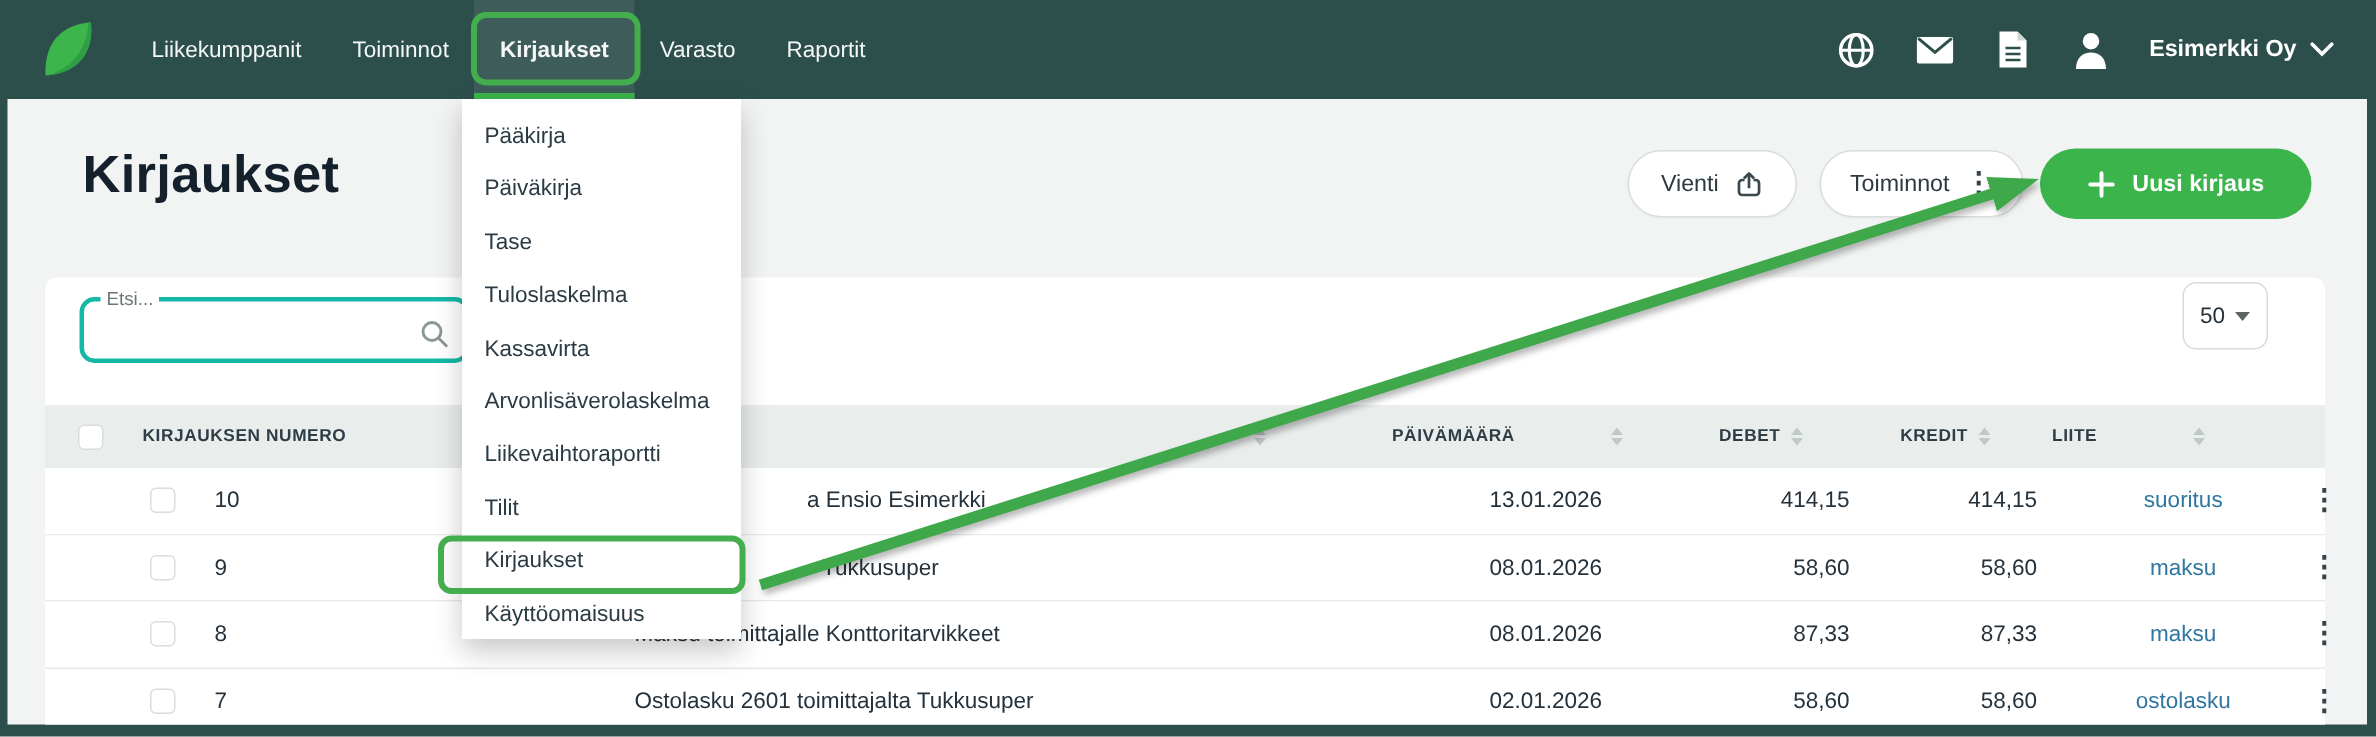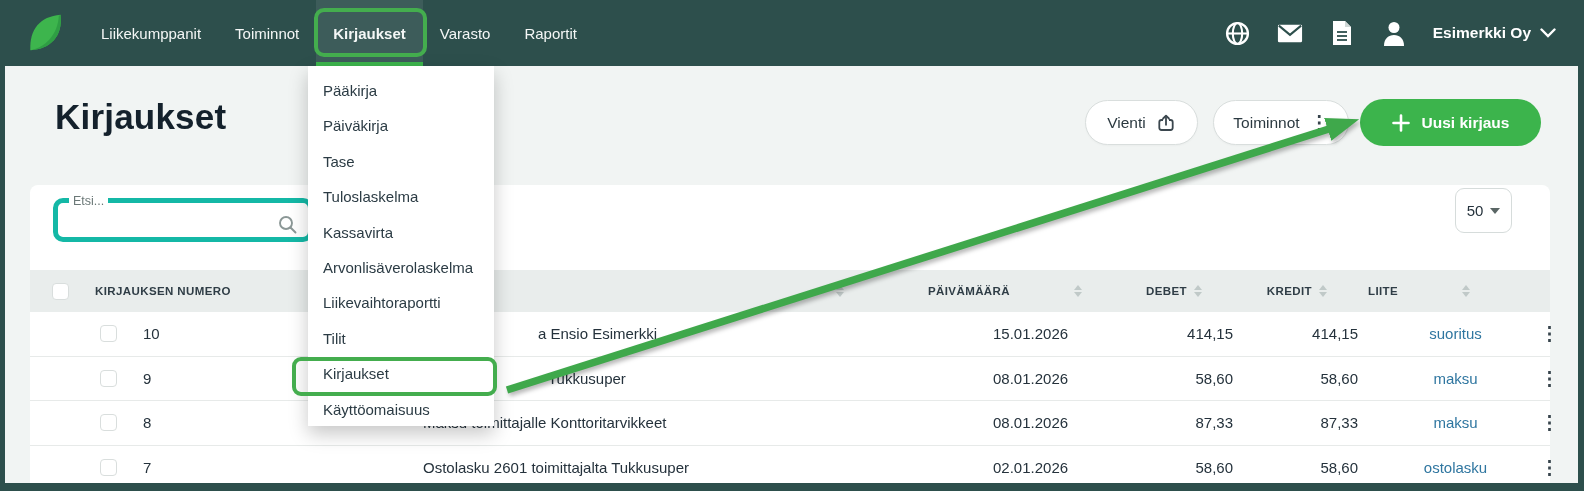--- a/index.html
+++ b/index.html
@@ -56,21 +56,21 @@
     gap:12px; cursor:pointer;
   }
   .kebab{ font-size:19px; font-weight:bold; color:#37444c; line-height:1; }
   
   .card{
     position:absolute; left:25px; top:119px; width:1520px; height:298px;
     background:#ffffff; border-radius:8px 8px 0 0;
   }
   .search-wrap{
     position:absolute; left:23px; top:13px; width:260px; height:44px;
-    border:5px solid #14b8a6; border-radius:10px; background:#ffffff;
+    border:3px solid #14b8a6; border-radius:10px; background:#ffffff;
   }
   .search-label{
     position:absolute; top:-9px; left:11px; background:#ffffff; padding:0 4px;
     font-size:12.5px; color:#6b7877;
   }
   .search-input{
     position:absolute; inset:0; border:none; outline:none; background:transparent;
     padding:0 40px 0 14px; font-size:15px; color:#25323c; border-radius:10px;
     font-family:"Liberation Sans", sans-serif;
   }
@@ -277,21 +277,21 @@
     </div>
 
     <div class="tbody">
 
       <div class="data-row trow">
         <div class="cell-check">
             <span class="checkbox"></span>
           </div>
         <div class="cell-num">10</div>
         <div class="cell-desc desc-indent-1">a Ensio Esimerkki</div>
-        <div class="cell-date">15.01.2026</div>
+        <div class="cell-date">13.01.2026</div>
         <div class="cell-amount">414,15</div>
         <div class="cell-amount">414,15</div>
         <div class="cell-liite"><a>suoritus</a></div>
         <div class="cell-actions"><span class="kebab">⋮</span></div>
       </div>
 
       <div class="data-row trow">
         <div class="cell-check">
             <span class="checkbox"></span>
           </div>

